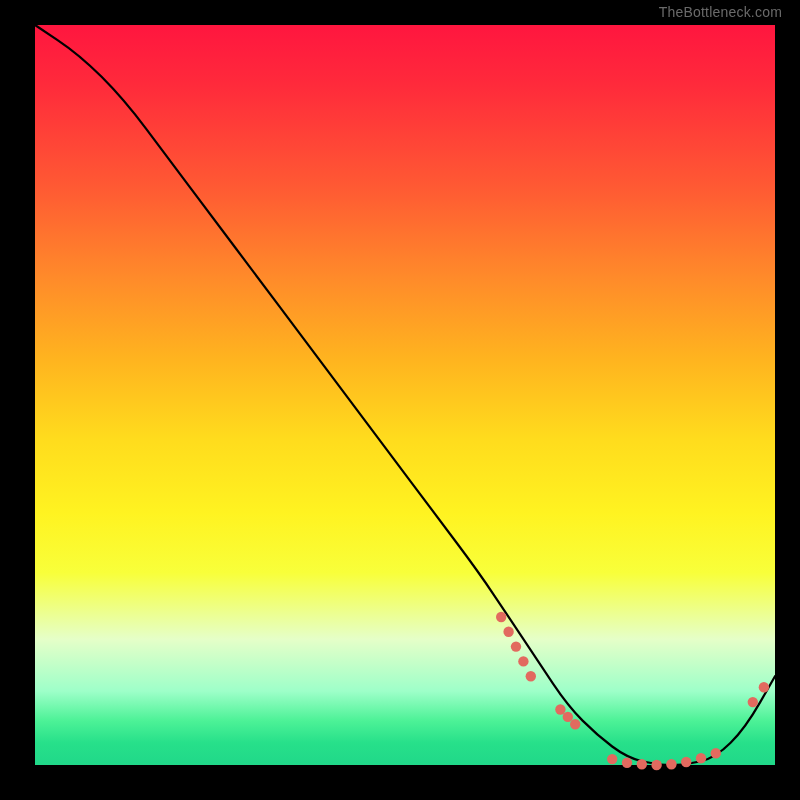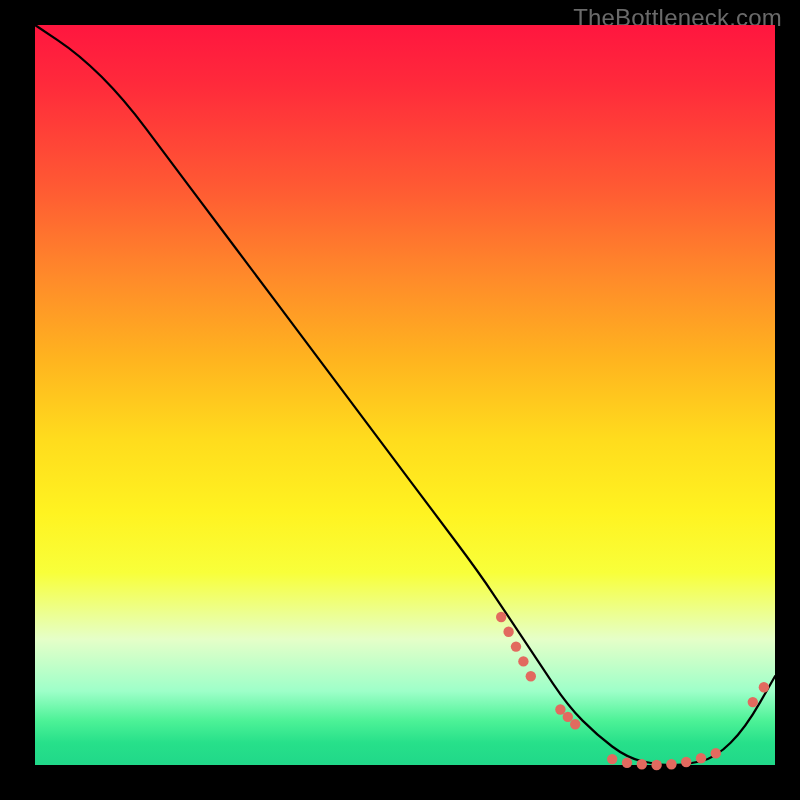--- a/index.html
+++ b/index.html
@@ -38,21 +38,21 @@
       #4df297 94%,
       #27e08a 97%,
       #20d889 100%
     );
   }
   .watermark {
     position: absolute;
     top: 4px;
     right: 18px;
     color: #6a6a6a;
-    font-size: 24px;
+    font-size: 14px;
     font-weight: 400;
     letter-spacing: 0.2px;
     user-select: none;
   }
   svg.curve {
     position: absolute;
     left: 0;
     top: 0;
     width: 740px;
     height: 740px;

